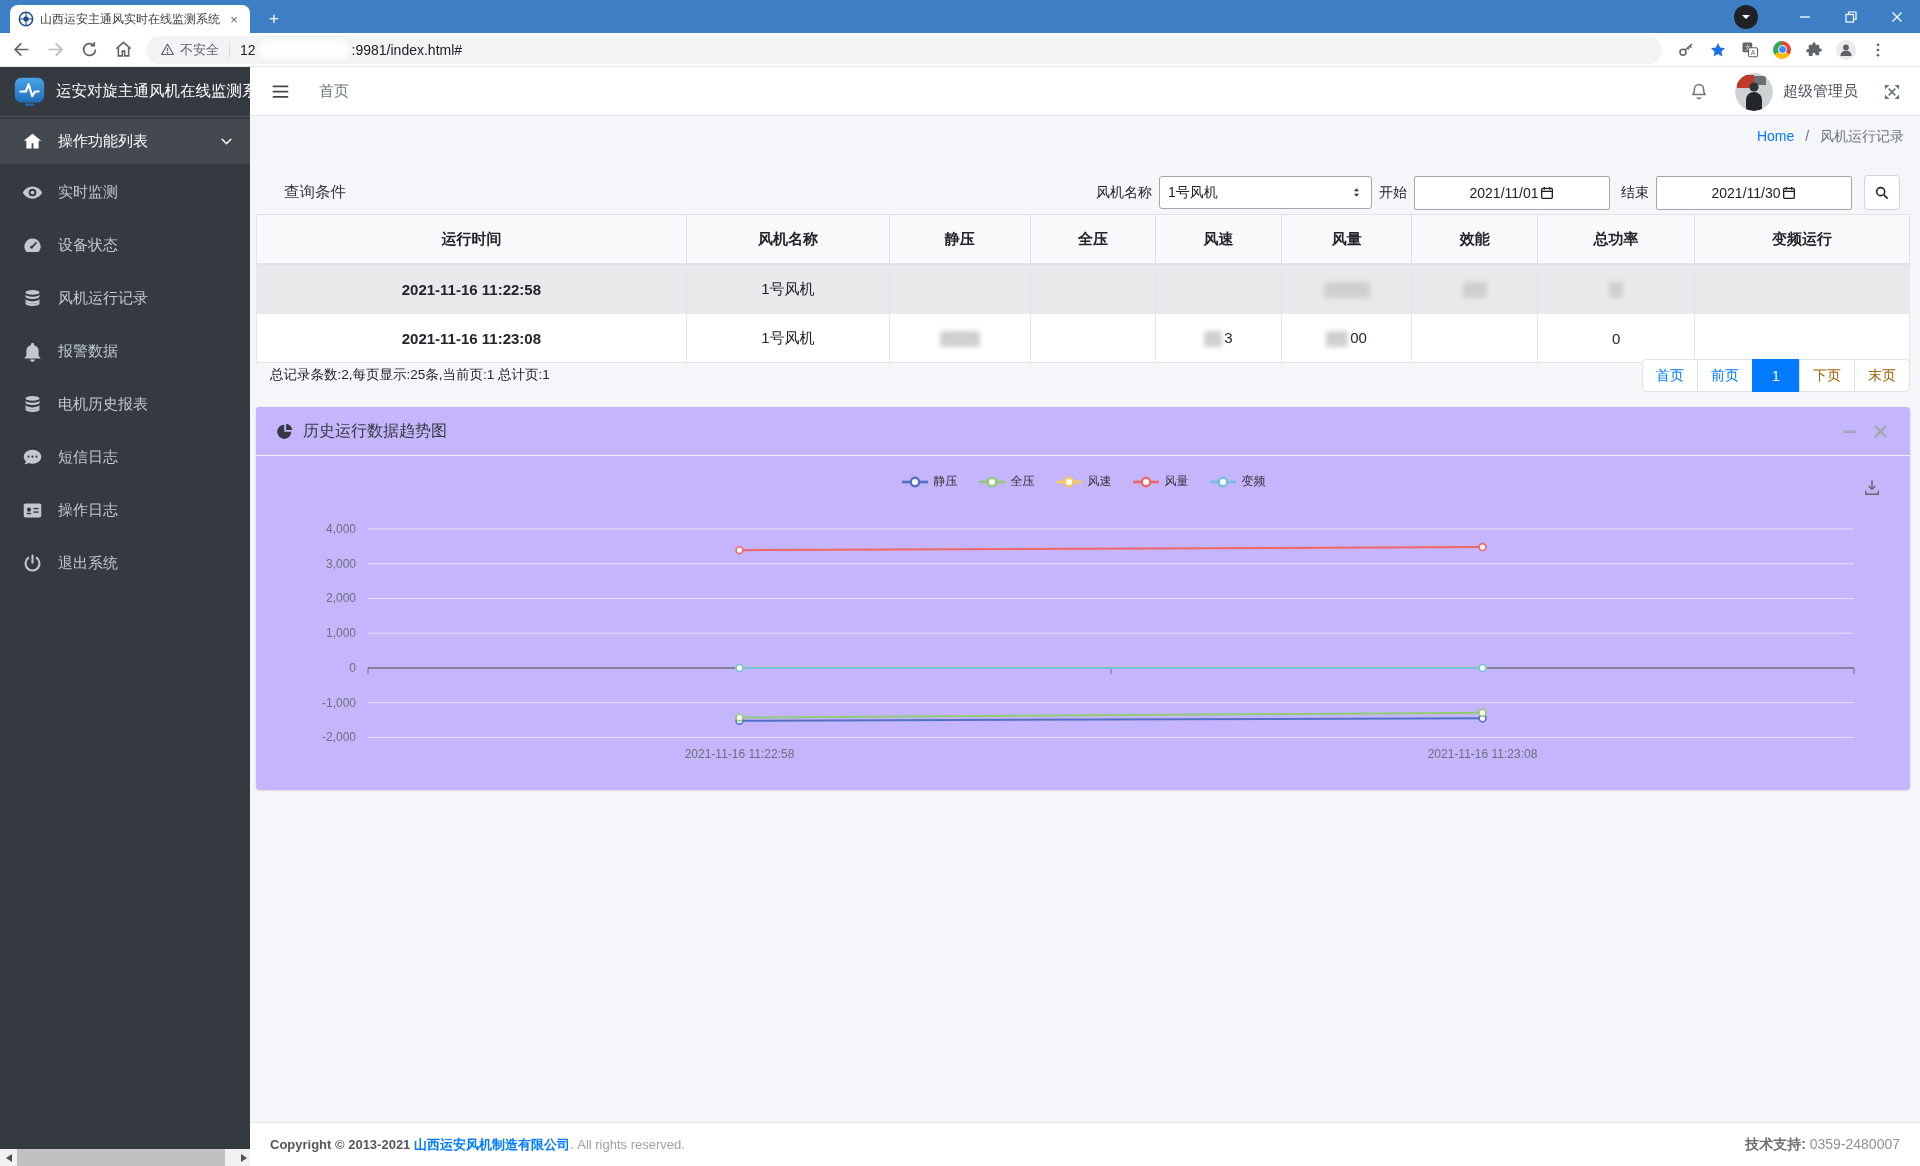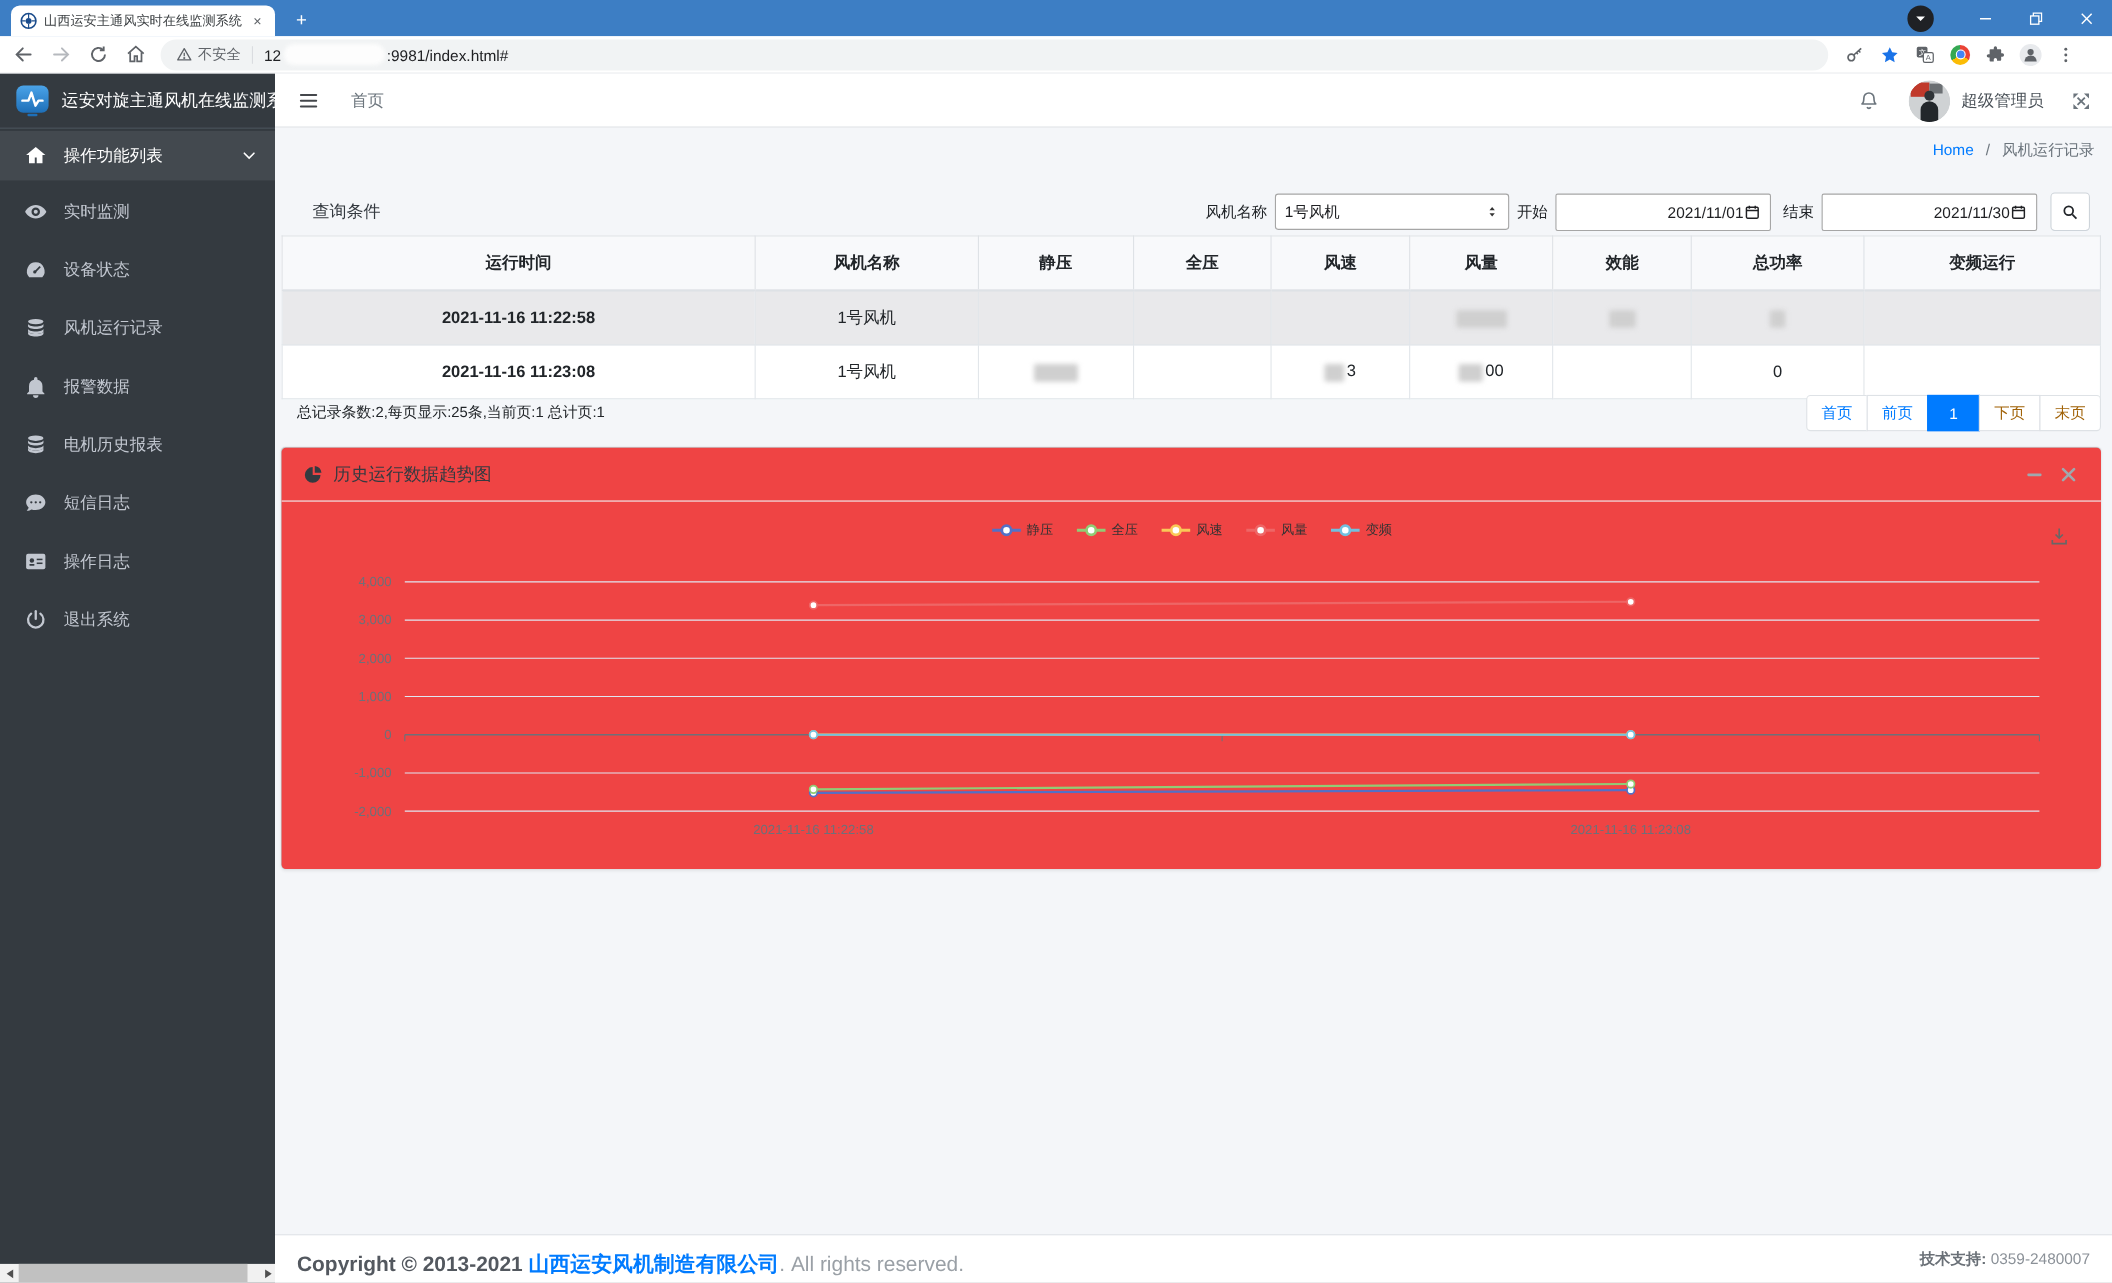--- a/index.html
+++ b/index.html
@@ -81,21 +81,21 @@
   
   .query-row{position:absolute;left:6px;top:57px;width:1654px;height:38px;}
   .query-title{position:absolute;left:28px;top:9px;font-size:15.5px;color:#343a40;}
   .query-controls{position:absolute;right:10px;top:2px;display:flex;align-items:center;}
   .q-label{font-size:14px;color:#212529;margin:0 7px;}
   .q-select{width:213px;height:33px;border:1px solid #a6a6a6;border-radius:3px;background:#fff;
             display:flex;align-items:center;justify-content:space-between;padding:0 8px;box-sizing:border-box;}
   .q-select .sel-text{font-size:14px;color:#202124;}
   .q-select svg{width:13px;height:13px;color:#333;}
   .q-date{width:196px;height:33px;border:1px solid #a6a6a6;border-radius:2px;background:#fff;
-          display:flex;align-items:center;justify-content:flex-end;padding:16px 8px;box-sizing:border-box;margin-right:4px;}
+          display:flex;align-items:center;justify-content:center;padding:16px 8px;box-sizing:border-box;margin-right:4px;}
   .q-date .date-text{font-size:14px;color:#202124;}
   .q-date svg{width:16px;height:16px;color:#202124;}
   .q-search{width:34px;height:33px;border:1px solid #ced4da;border-radius:4px;background:#fff;margin-left:8px;
             display:flex;align-items:center;justify-content:center;color:#212529;}
   .q-search svg{width:16px;height:16px;}
   
   .htable{position:absolute;left:6px;top:98px;width:1654px;border-collapse:collapse;background:#fff;}
   .htable th{height:46px;background:#f8f9fb;font-size:15px;font-weight:bold;color:#212529;
              border:1px solid #dee2e6;border-bottom-width:2px;text-align:center;}
   .htable td{height:46px;font-size:15px;color:#212529;border:1px solid #e2e6ea;text-align:center;}
@@ -106,39 +106,39 @@
   .records-info{position:absolute;left:20px;top:250px;font-size:13.5px;color:#212529;}
   .pagination{position:absolute;right:10px;top:243px;display:flex;}
   .page-btn{min-width:20px;padding:0 13px;height:31px;display:flex;align-items:center;justify-content:center;
             font-size:14px;background:#fff;border:1px solid #dee2e6;margin-left:-1px;}
   .page-btn.link{color:#007bff;}
   .page-btn.muted{color:#a16207;}
   .page-btn.active{background:#007bff;border-color:#007bff;color:#fff;}
   .page-btn:first-child{border-radius:4px 0 0 4px;margin-left:0;}
   .page-btn:last-child{border-radius:0 4px 4px 0;}
   
-  .card{position:absolute;left:6px;top:291px;width:1654px;height:383px;background:#ef4444;border-radius:4px;
+  .card{position:absolute;left:6px;top:291px;width:1654px;height:383px;background:#c4b5fd;border-radius:4px;
         box-shadow:0 0 1px rgba(0,0,0,.2),0 1px 3px rgba(0,0,0,.08);}
   .card-header{position:relative;height:48px;border-bottom:1px solid #f0f1f3;}
   .card-title-wrap{position:absolute;left:20px;top:0;height:48px;display:flex;align-items:center;gap:9px;color:#343a40;}
   .card-title-wrap .pie{width:18px;height:18px;}
   .card-title{font-size:16px;color:#343a40;}
   .card-tools{position:absolute;right:22px;top:0;height:48px;display:flex;align-items:center;gap:16px;color:#9fa8ae;}
   .card-tools .t-ic{width:15px;height:15px;}
   .card-tools svg{width:100%;height:100%;}
   .card-body{position:absolute;left:0;top:48px;width:1654px;height:335px;}
   .chart-legend{position:absolute;left:0;top:18px;width:1654px;display:flex;justify-content:center;gap:20px;}
   .legend-item{display:flex;align-items:center;gap:5px;font-size:12px;color:#333;}
   .legend-item svg{width:28px;height:12px;}
   .dl-icon{position:absolute;right:28px;top:23px;width:20px;height:20px;color:#676767;}
   .dl-icon svg{width:100%;height:100%;}
   .chart-svg{position:absolute;left:0;top:0;}
   
   .app-footer{position:absolute;left:0;bottom:0;width:1670px;height:44px;background:#fff;border-top:1px solid #dee2e6;box-sizing:border-box;}
-  .foot-left{position:absolute;left:20px;top:13px;font-size:19px;color:#9aa0a6;}
+  .foot-left{position:absolute;left:20px;top:13px;font-size:13px;color:#9aa0a6;}
   .foot-left b{color:#53585f;}
   .foot-left .foot-link{color:#007bff;font-weight:bold;text-decoration:none;}
   .foot-right{position:absolute;right:20px;top:13px;font-size:14px;color:#8b9198;}
   .foot-right b{color:#6a7077;}
 </style>
 </head>
 <body>
 
 <div class="screen">
 

